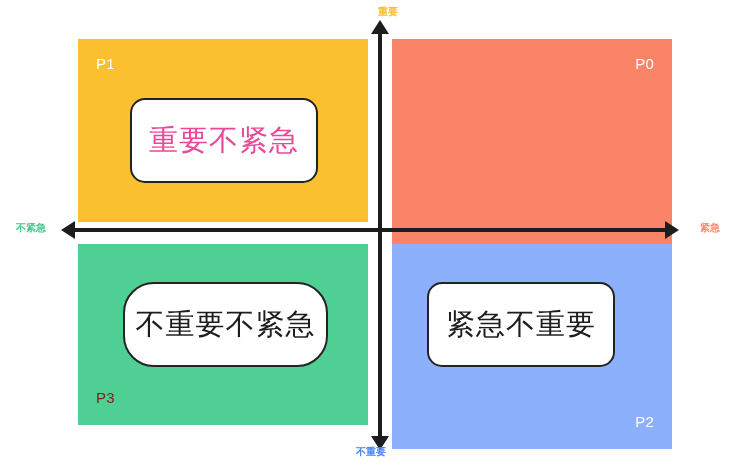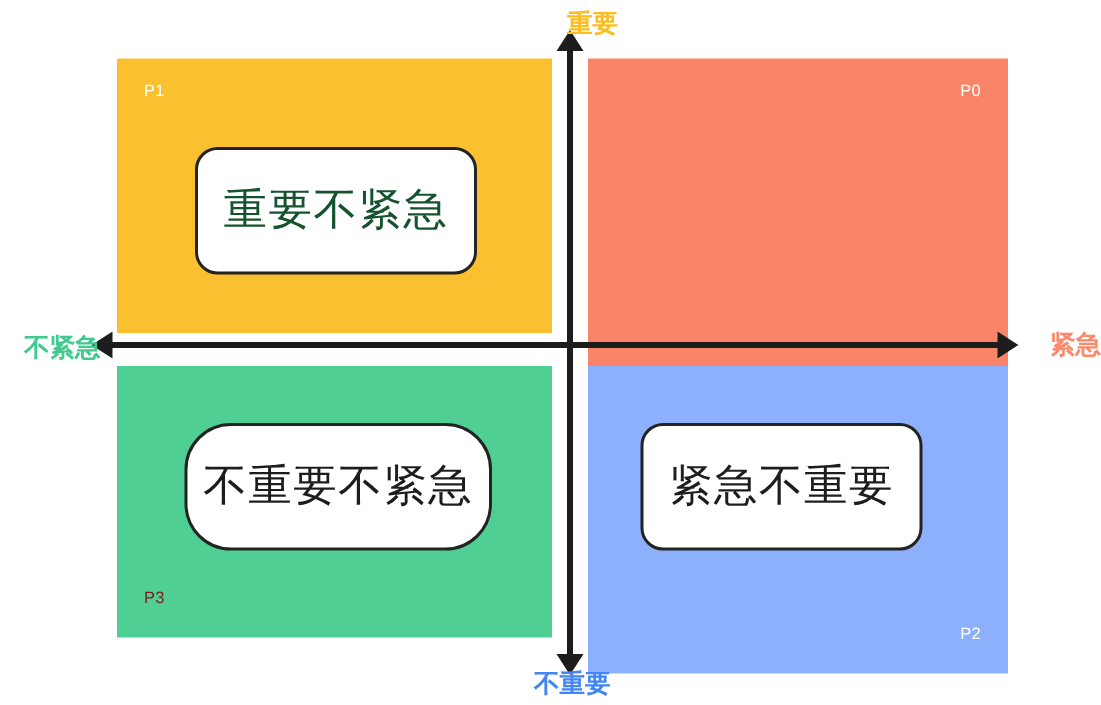--- a/index.html
+++ b/index.html
@@ -24,21 +24,21 @@
     box-sizing: border-box;
   }
   #quad-p1 { left: 78px;  top: 39px;  width: 290px; height: 183px; }
   #quad-p0 { left: 392px; top: 39px;  width: 280px; height: 230px; }
   #quad-p3 { left: 78px;  top: 244px; width: 290px; height: 181px; }
   #quad-p2 { left: 392px; top: 244px; width: 280px; height: 205px; }
 
   .quad-code {
     position: absolute;
     color: #ffffff;
-    font-size: 11px;
+    font-size: 15px;
     line-height: 1;
     letter-spacing: 0.2px;
     white-space: nowrap;
   }
   #code-p1 { left: 18px;  top: 17px; }
   #code-p0 { right: 18px; top: 17px; }
   #code-p3 { left: 18px;  bottom: 20px; }
   #code-p2 { right: 18px; bottom: 20px; }
 
   
@@ -111,29 +111,29 @@
     left: 665px;
     top: 221px;
     border-top: 9px solid transparent;
     border-bottom: 9px solid transparent;
     border-left: 14px solid #1d1d1d;
   }
 
   
   .axis-label {
     position: absolute;
-    font-size: 17px;
+    font-size: 10px;
     line-height: 1;
     white-space: nowrap;
     font-weight: bold;
   }
   #axis-label-top    { left: 378px; top: 7px;    color: #fbbd1f; }
   #axis-label-bottom { left: 356px; top: 447px;  color: #4285f4; }
   #axis-label-left   { left: 16px;  top: 223px;  color: #3fca8e; }
-  #axis-label-right  { left: 700px; top: 223px;  color: #f98a6d; font-family: Liberation Mono, monospace; }
+  #axis-label-right  { left: 700px; top: 223px;  color: #f98a6d; }
 </style>
 </head>
 <body>
 
 <div id="canvas" style="background: rgb(255, 255, 255);">
 
   <div class="quad" id="quad-p1" style="background: rgb(251, 192, 47);">
     <span class="quad-code" id="code-p1" style="color: rgb(255, 255, 255);">P1</span>
   </div>
 
@@ -155,21 +155,21 @@
   <div class="arrowhead" id="arrow-down"></div>
   <div class="arrowhead" id="arrow-left"></div>
   <div class="arrowhead" id="arrow-right"></div>
 
   <div class="axis-label" id="axis-label-top" style="color: rgb(251, 189, 31);">重要</div>
   <div class="axis-label" id="axis-label-bottom" style="color: rgb(66, 133, 244);">不重要</div>
   <div class="axis-label" id="axis-label-left" style="color: rgb(63, 202, 142);">不紧急</div>
   <div class="axis-label" id="axis-label-right" style="color: rgb(249, 138, 109);">紧急</div>
 
   <div class="label-box" id="box-p1" style="background: rgb(255, 255, 255); border-color: rgb(35, 35, 35);">
-    <span style="color: #14532d;">重要不紧急</span>
+    <span style="color: #ec4899;">重要不紧急</span>
   </div>
   <div class="label-box" id="box-p3" style="background: rgb(255, 255, 255); border-color: rgb(35, 35, 35);">
     <span style="color: rgb(29, 29, 29);">不重要不紧急</span>
   </div>
   <div class="label-box" id="box-p2" style="background: rgb(255, 255, 255); border-color: rgb(35, 35, 35);">
     <span style="color: rgb(29, 29, 29);">紧急不重要</span>
   </div>
 
 </div>
 

